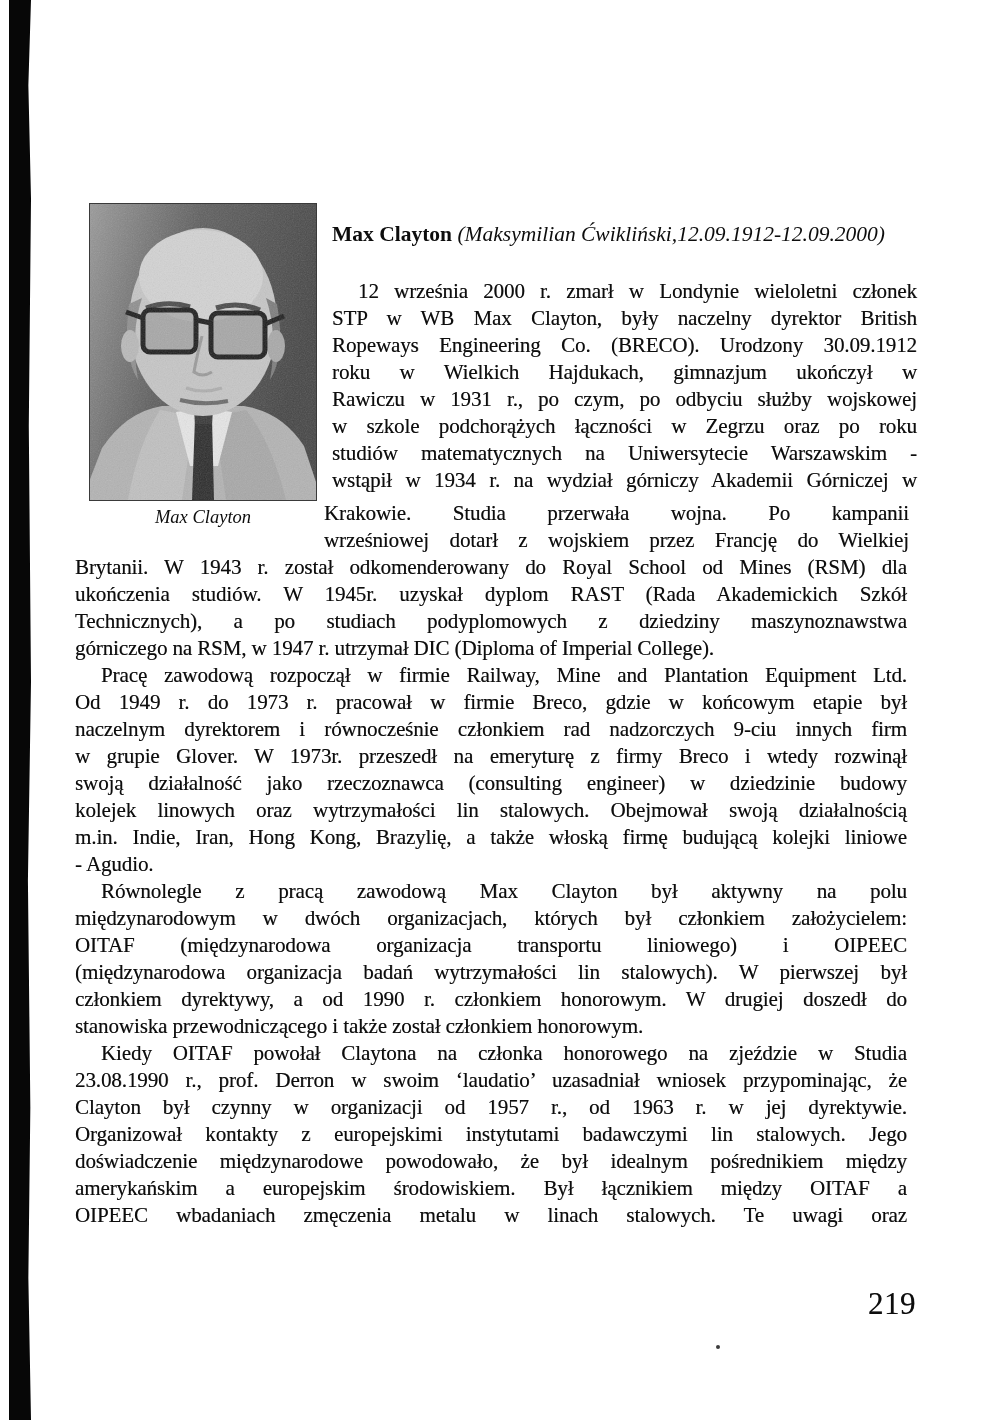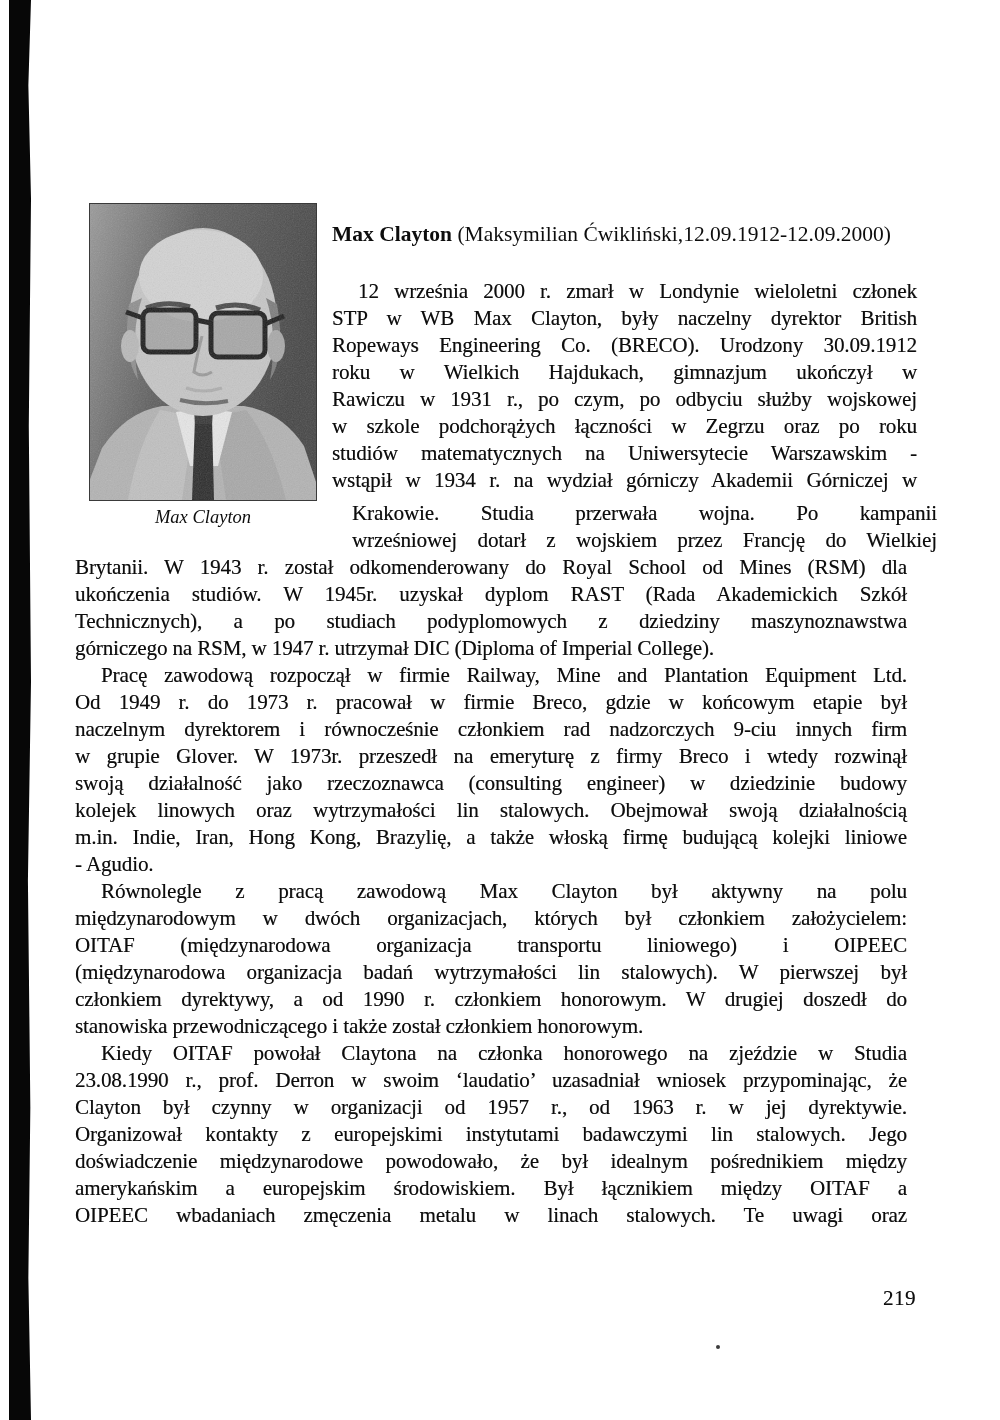--- a/index.html
+++ b/index.html
@@ -7,42 +7,42 @@
     position:relative;width:1000px;height:1420px;background:#ffffff;
     font-family:"Liberation Serif","DejaVu Serif",serif;color:#0d0d0d;
     overflow:hidden;margin:0 auto;
   }
   .gutter-bar{
     position:absolute;left:9px;top:0;width:22px;height:1420px;background:#070707;
     clip-path:polygon(0 0,100% 0,88% 6%,100% 14%,90% 30%,100% 48%,86% 62%,97% 78%,88% 90%,100% 100%,0 100%);
   }
   .title{position:absolute;left:332px;top:222px;width:600px;font-size:21.5px;white-space:nowrap;}
   .title .name{font-weight:bold;}
-  .title .dates{}
+  .title .dates{font-style:italic;}
   .photo-frame{
     position:absolute;left:90px;top:204px;width:226px;height:296px;
     background:#555;box-shadow:0 0 0 1px #3a3a3a;
   }
   .photo-frame svg{display:block;}
   .caption{
     position:absolute;left:90px;top:507px;width:226px;text-align:center;
     font-style:italic;font-size:18.5px;
   }
   .col-par{position:absolute;left:332px;top:278px;width:585px;}
-  .cap-side{position:absolute;left:352px;top:500px;width:585px;}
+  .cap-side{position:absolute;left:324px;top:500px;width:585px;}
   .full-par{position:absolute;left:75px;top:554px;width:832px;}
   .line{
     height:27px;line-height:27px;font-size:21px;letter-spacing:-0.1px;
     text-shadow:0.3px 0 0 rgba(0,0,0,0.5);white-space:normal;overflow:visible;
   }
   .line.jfy{text-align:justify;text-align-last:justify;}
   .line.ind{text-indent:26px;}
   .page-number{
     position:absolute;left:800px;top:1286px;width:116px;text-align:right;
-    font-size:21px;letter-spacing:0.5px;text-shadow:0.3px 0 0 rgba(0,0,0,0.5);
+    font-size:31px;letter-spacing:0.5px;text-shadow:0.3px 0 0 rgba(0,0,0,0.5);
   }
   .speck{position:absolute;left:716px;top:1345px;width:4px;height:4px;border-radius:50%;background:#3c3c3c;}
 </style>
 </head>
 <body>
 
 <div class="page">
 
   <div class="gutter-bar"></div>
 

